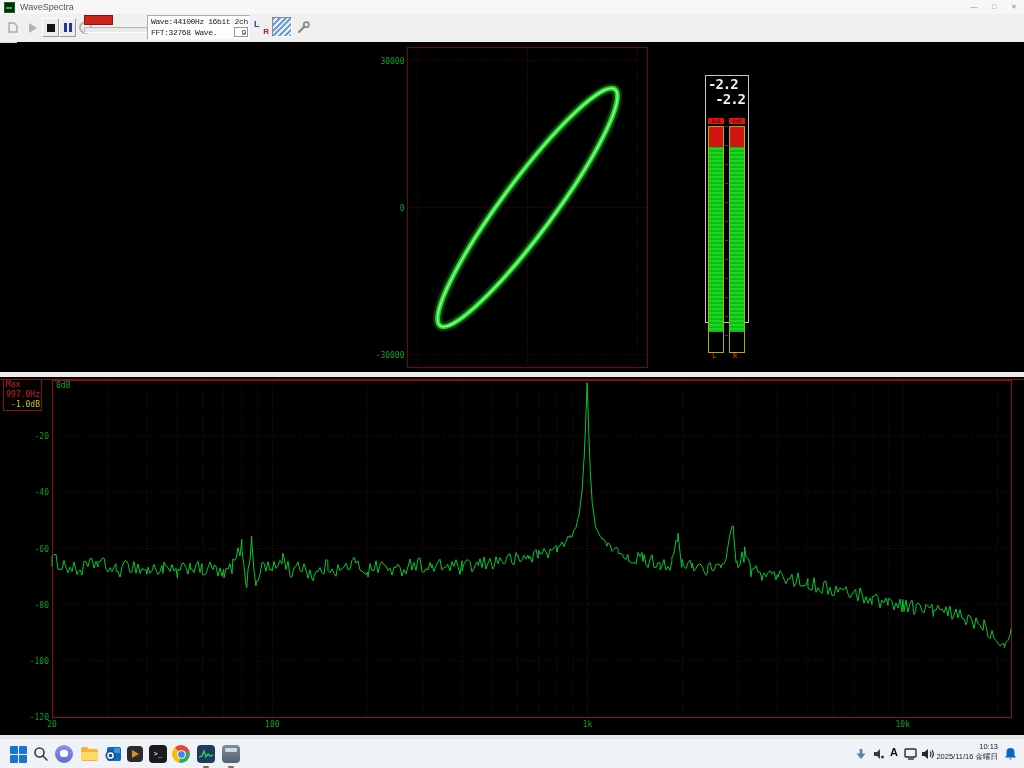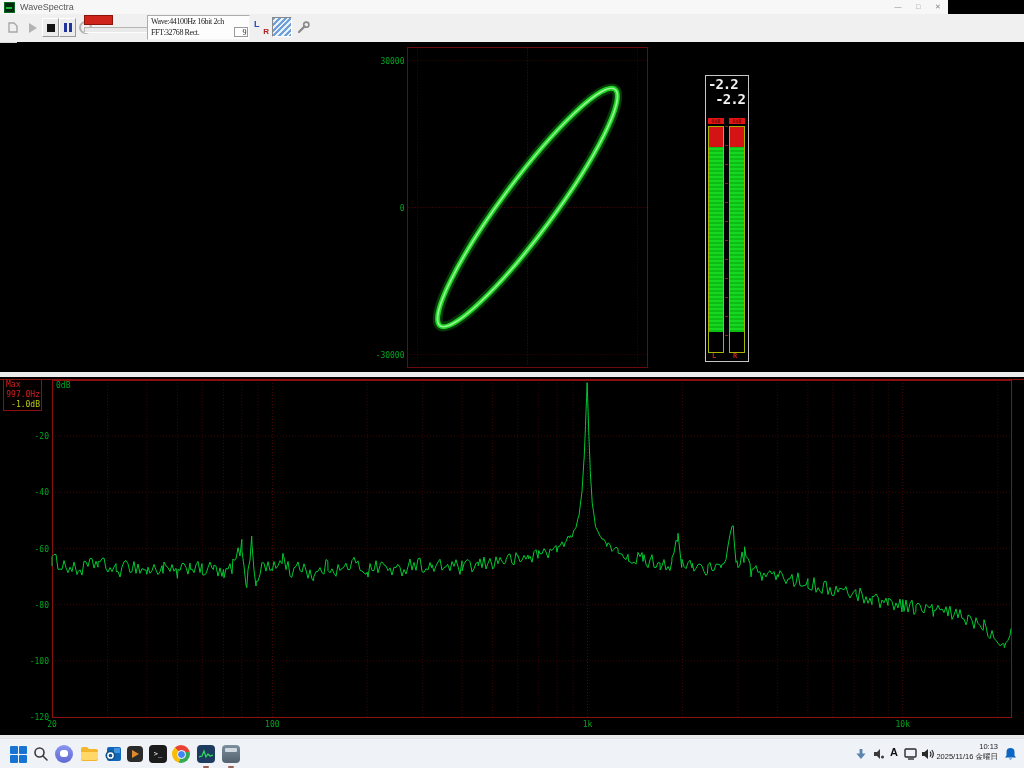--- a/index.html
+++ b/index.html
@@ -1,57 +1,57 @@
 <!DOCTYPE html>
 <html><head>
 <meta charset="utf-8">
 <style>
   html,body{margin:0;padding:0}
   body{width:1024px;height:768px;background:#000;font-family:"Liberation Sans",sans-serif;position:relative;overflow:hidden}
 
   
-  .titlebar{position:absolute;left:0;top:0;width:948px;height:14px;background:#f7f7f7;border-bottom:1px solid #e3e3e3;display:flex;align-items:center}
+  .titlebar{position:absolute;left:0;top:0;width:1024px;height:14px;background:#f7f7f7;border-bottom:1px solid #e3e3e3;display:flex;align-items:center}
   .app-icon{width:9px;height:9px;margin:0 5px 0 4px;background:#06280f;border:1px solid #0a6a22;position:relative}
   .app-icon:after{content:"";position:absolute;left:1px;top:4px;width:6px;height:2px;background:#17c03a}
   .title-text{font-size:9px;color:#555}
   .win-controls{margin-left:auto;display:flex;height:14px}
   .win-btn{width:20px;height:13px;font-size:7px;color:#888;text-align:center;line-height:13px}
 
   
   .toolbar{position:absolute;left:0;top:14px;width:1024px;height:28px;background:#f0f0f0;border-bottom:1px solid #d9d9d9}
   .tb-btn{position:absolute;top:4px;height:19px;display:flex;align-items:center;justify-content:center;box-sizing:border-box}
   .raised{border:1px solid;border-color:#ffffff #9a9a9a #9a9a9a #ffffff;background:#ececec}
   .flat{background:transparent}
   .ico-stop{width:8px;height:8px;background:#141414}
   .ico-pause{display:flex;gap:2px}
   .ico-pause i{display:block;width:3px;height:9px;background:#20329b}
   .ico-play{width:0;height:0;border-left:8px solid #b3b3b3;border-top:5px solid transparent;border-bottom:5px solid transparent}
   .ico-rec{width:9px;height:9px;border:2px solid #b3b3b3;border-radius:50%}
   .rec-badge{position:absolute;left:84px;top:1px;width:27px;height:8px;background:#cf241c;border:1px solid #8d130d}
   .tb-slider{position:absolute;left:84px;top:13px;width:164px;height:4px;background:#e9e9e9;border:1px solid;border-color:#b5b5b5 #fdfdfd #fdfdfd #b5b5b5}
-  .info-panel{position:absolute;left:147px;top:1px;width:101px;height:23px;background:#fdfdfd;border:1px solid;border-color:#adadad #f5f5f5 #f5f5f5 #adadad;font-family:Liberation Serif, serif;font-size:8px;color:#222;letter-spacing:-0.4px}
+  .info-panel{position:absolute;left:147px;top:1px;width:101px;height:23px;background:#fdfdfd;border:1px solid;border-color:#adadad #f5f5f5 #f5f5f5 #adadad;font-family:Liberation Mono, monospace;font-size:8px;color:#222;letter-spacing:-0.4px}
   .info-line1{position:absolute;left:3px;top:1px;white-space:nowrap}
   .info-line2{position:absolute;left:3px;top:12px;white-space:nowrap}
   .fps-label{position:absolute;right:17px;top:28px;letter-spacing:-0.4px}
   .fps-box{position:absolute;right:1px;top:11px;width:14px;height:10px;background:#fff;border:1px solid #9a9a9a;font-size:8px;text-align:right;line-height:10px;padding-right:1px;box-sizing:border-box}
   .lr-btn{left:252px;width:18px}
   .lr-l{position:absolute;left:2px;top:1px;font-size:9px;font-weight:bold;color:#2a47b4}
   .lr-r{position:absolute;right:1px;bottom:1px;font-size:8px;font-weight:bold;color:#b02020}
   .disp-btn{left:272px;width:20px;height:20px;top:3px;border:1px solid;border-color:#8a8a8a #ffffff #ffffff #8a8a8a;background:repeating-linear-gradient(135deg,#6f9fd8 0 2px,#e8f0fa 2px 4px)}
   .set-btn{left:294px;width:18px}
 
   
   .scope-pane{position:absolute;left:17px;top:42px;width:1024px;height:330px;background:#000}
   .splitter{position:absolute;left:0;top:372px;width:1024px;height:5px;background:#ececec}
   .spectrum-pane{position:absolute;left:0;top:377px;width:1024px;height:358px;background:#000}
   .bottom-strip{position:absolute;left:0;top:735px;width:1024px;height:3px;background:#e8e8e8}
   svg.layer{position:absolute;left:0;top:0}
 
   
-  .meter{position:absolute;left:688px;top:33px;width:44px;height:287px;background:#000;border:1px solid #c6c6c6;box-sizing:border-box}
+  .meter{position:absolute;left:688px;top:33px;width:44px;height:248px;background:#000;border:1px solid #c6c6c6;box-sizing:border-box}
   .mv{position:absolute;font-family:"DejaVu Sans Mono",monospace;font-weight:bold;font-size:14px;color:#f2f2f2;letter-spacing:-1px}
   .mv1{left:2px;top:0}
   .mv2{right:3px;top:15px}
   .mhdr{position:absolute;top:42px;height:6px;width:16px;background:#e11414;font-size:5px;line-height:6px;text-align:center;color:#5a0202;font-family:"DejaVu Sans Mono",monospace}
   .mhdr.l{left:2px}.mhdr.r{left:23px}
   .mbar{position:absolute;top:50px;height:227px;width:16px;border:1px solid #a8b400;box-sizing:border-box}
   .mbar.l{left:2px}.mbar.r{left:23px}
   .bar-red{height:20px;background:#d41414}
   .bar-green{height:185px;background:repeating-linear-gradient(0deg,#0ebc16 0 2px,#16d820 2px 4px)}
   .mticks{position:absolute;left:19px;top:50px;width:3px;height:227px;background:repeating-linear-gradient(180deg,#a92020 0 1px,transparent 1px 19px);opacity:.85}
@@ -114,21 +114,21 @@
         <i></i>
       </span>
   </div>
   <div class="tb-btn flat" style="left:77px;width:16px">
     <span class="ico-rec"></span>
   </div>
   <div class="rec-badge"></div>
   <div class="tb-slider"></div>
   <div class="info-panel">
     <span class="info-line1">Wave:44100Hz 16bit 2ch</span>
-    <span class="info-line2">FFT:32768 Rect.</span>
+    <span class="info-line2">FFT:32768 Wave.</span>
     <span class="fps-label">fps:</span>
     <span class="fps-box">9</span>
   </div>
   <div class="tb-btn flat lr-btn">
     <span class="lr-l">L</span>
     <span class="lr-r">R</span>
   </div>
   <div class="tb-btn disp-btn"></div>
   <div class="tb-btn flat set-btn">
     <svg width="15" height="15" viewBox="0 0 15 15">

